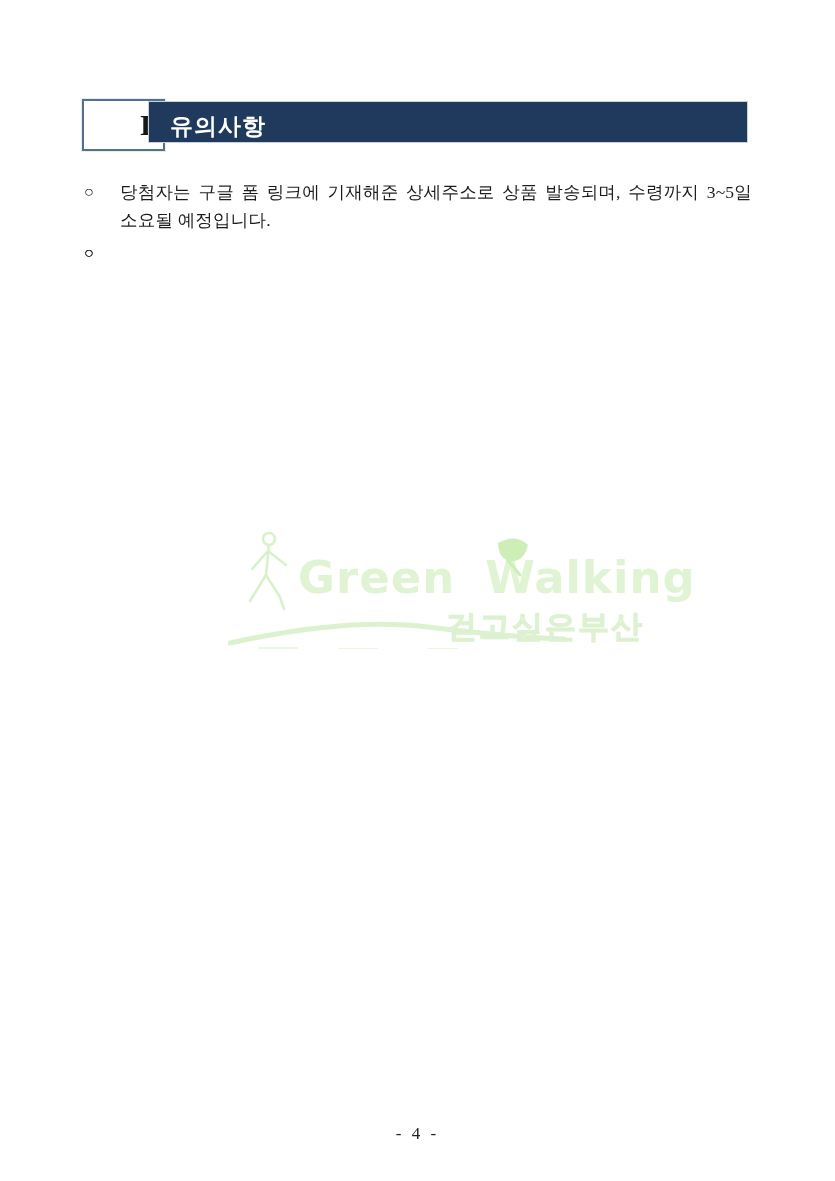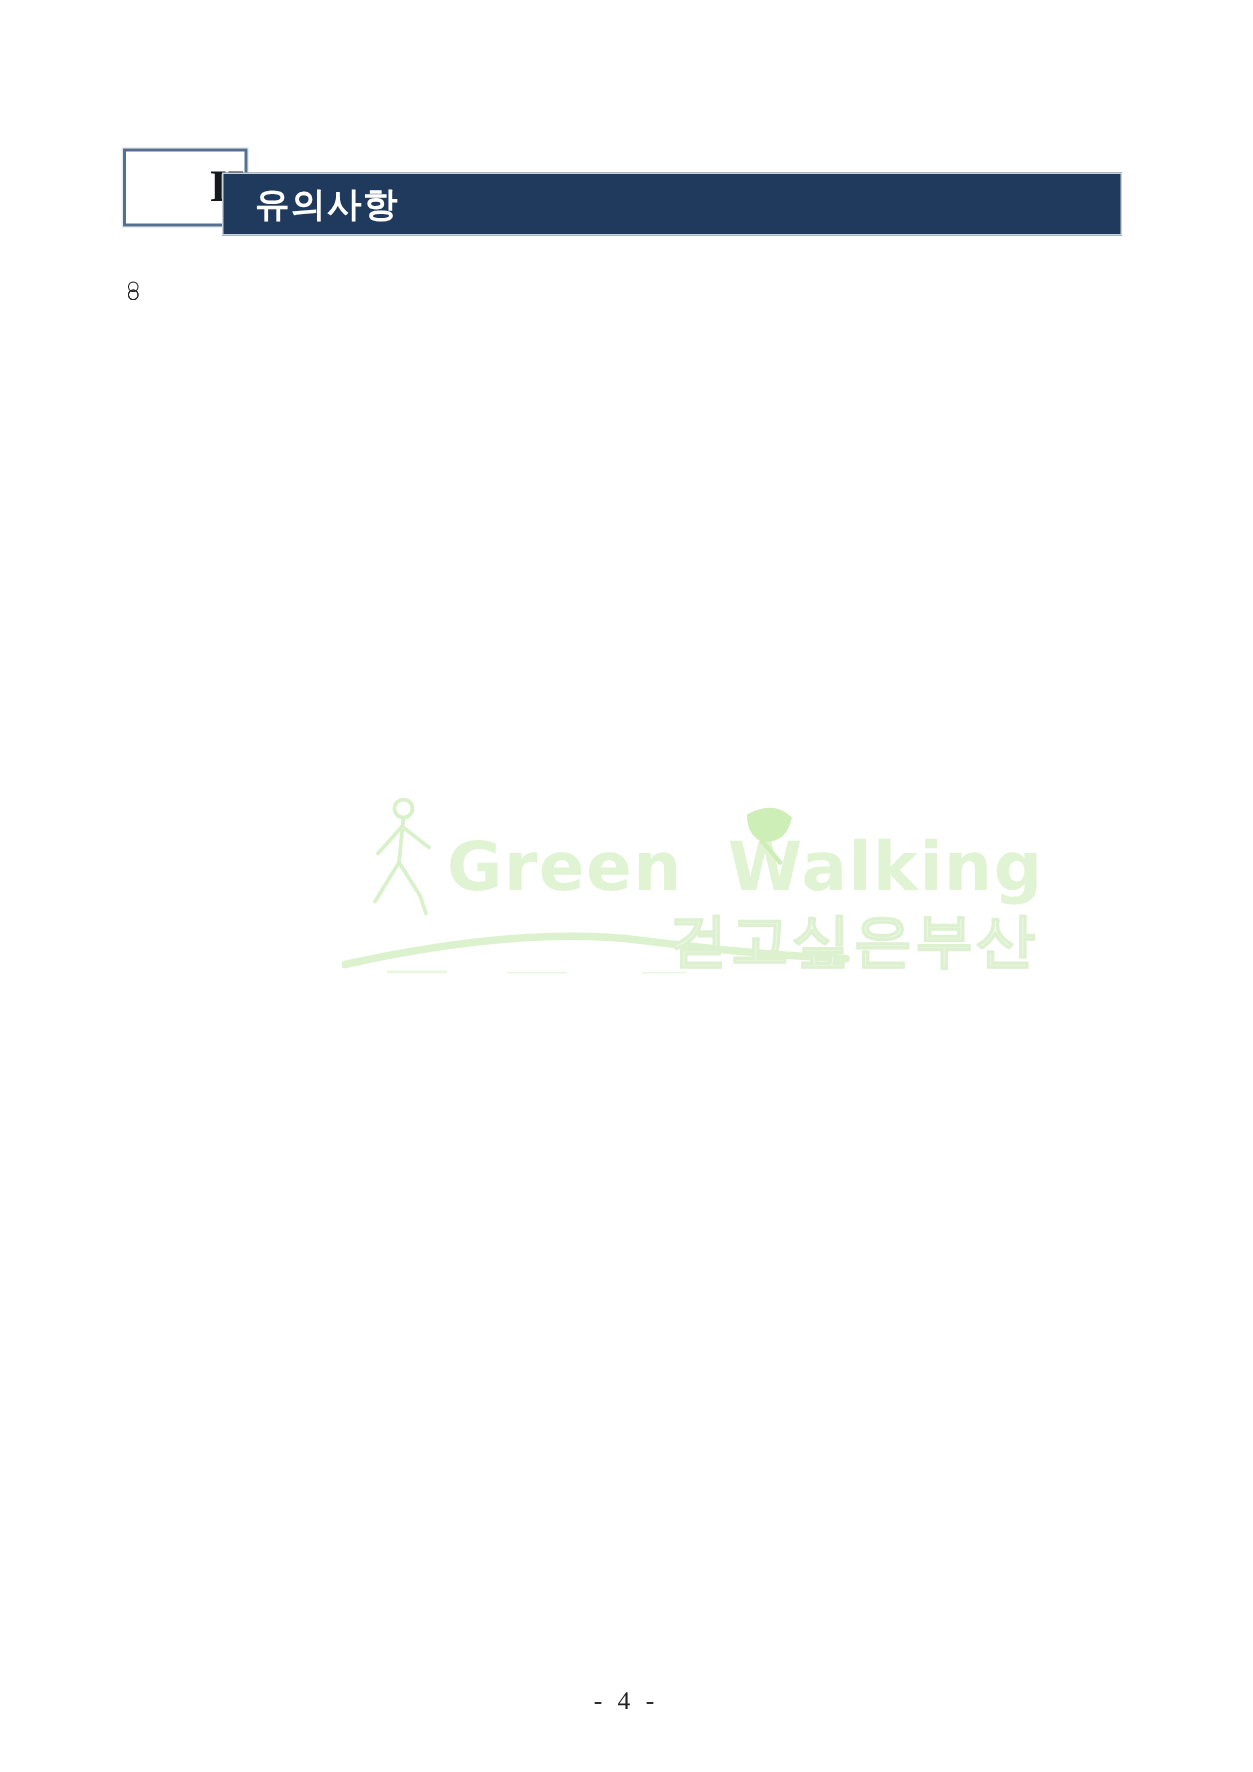--- a/index.html
+++ b/index.html
@@ -21,26 +21,26 @@
     background: #ffffff;
     border: 2px solid #54708e;
     box-shadow: 0 0 0 1px #e8edf2;
     display: flex; align-items: center; justify-content: flex-end; padding-left: 33px;
   }
   .section-num-box span {
     font-family: "Liberation Serif", "DejaVu Serif", serif;
     font-weight: 700; font-size: 30px; color: #14181d; line-height: 1;
   }
   .section-title-bar {
-    position: absolute; left: 66px; top: 16px;
+    position: absolute; left: 66px; top: 2px;
     width: 600px; height: 42px;
     background: #1f3a5c;
     border: 1px solid #c9d2da;
     box-sizing: border-box;
-    display: flex; align-items: center;
+    display: flex; align-items: flex-end;
   }
   .section-title-bar span {
     font-family: "Liberation Sans", "DejaVu Sans", sans-serif;
     font-weight: 700; font-size: 23px; color: #ffffff;
     padding-left: 21px; letter-spacing: 1px;
   }
 
   
   .notes {
     position: absolute; left: 82px; top: 178px; width: 670px;
@@ -72,22 +72,22 @@
   .wm-text-row {
     position: absolute; left: 70px; top: 24px;
     font-family: "DejaVu Sans", "Liberation Sans", sans-serif;
     font-weight: 700; font-size: 45px; line-height: 1;
     color: #e0f4d3; letter-spacing: 1px; white-space: nowrap;
   }
   .wm-text-row .wm-gap { display: inline-block; width: 30px; }
   .wm-leaf { position: absolute; left: 192px; top: -18px; }
   .wm-ko {
     position: absolute; left: 218px; top: 80px;
-    font-family: Liberation Mono, monospace;
-    font-weight: 700; font-size: 39px; line-height: 1;
+    font-family: Liberation Sans, sans-serif;
+    font-weight: 700; font-size: 31px; line-height: 1;
     color: #f0faea;
     -webkit-text-stroke: 1px #ddf1d1;
     letter-spacing: 2px; white-space: nowrap;
   }
 
   
   .footer {
     position: absolute; left: 0; top: 1124px; width: 100%;
     text-align: center;
   }
@@ -106,20 +106,21 @@
       <span>II</span>
     </div>
     <div class="section-title-bar">
       <span>유의사항</span>
     </div>
   </header>
 
   <ul class="notes">
     <li class="note">
       <span class="bullet">○</span>
+      <span class="note-text">당첨자는 구글 폼 링크에 기재해준 상세주소로 상품 발송되며, 수령까지 3~5일 소요될 예정입니다.</span>
     </li>
     <li class="note">
       <span class="bullet">○</span>
     </li>
     <li class="note">
       <span class="bullet">○</span>
     </li>
   </ul>
 
   <div class="watermark">

